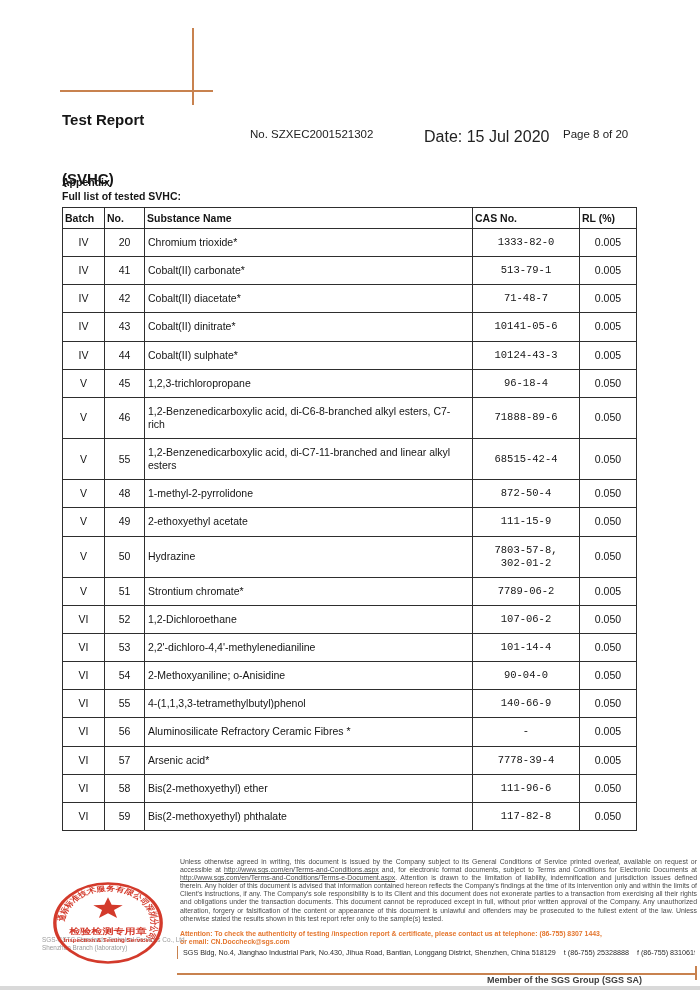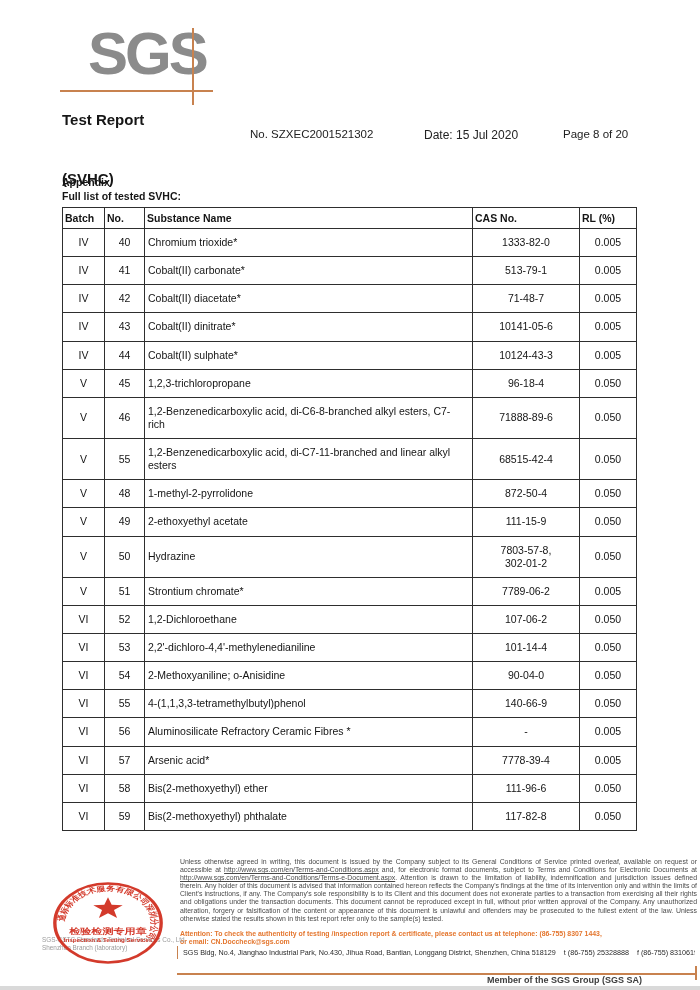--- a/index.html
+++ b/index.html
@@ -9,33 +9,33 @@
   
   .logo-text { position:absolute; left:88px; top:24px; font-size:60px; font-weight:bold;
                color:#8b8b8b; letter-spacing:-3px; line-height:1; }
   .logo-hline { position:absolute; left:60px; top:90px; width:153px; height:2px; background:#c8824f; }
   .logo-vline { position:absolute; left:192px; top:28px; width:2px; height:77px; background:#c8824f; }
 
   
   .title      { position:absolute; left:62px;  top:111px; font-size:15px; font-weight:bold; color:#161616; }
   .subtitle   { position:absolute; left:62px;  top:150px; font-size:15px; font-weight:bold; color:#161616;margin-top:20px; }
   .report-no  { position:absolute; left:250px; top:128px; font-size:11.5px; color:#222; }
-  .date       { position:absolute; left:424px; top:128px; font-size:12px; color:#222; }
+  .date       { position:absolute; left:424px; top:128px; font-size:16px; color:#222; }
   .page-info  { position:absolute; left:563px; top:128px; font-size:11.5px; color:#222;text-align:center; }
   .appendix   { position:absolute; left:62px;  top:176px; font-size:10.5px; font-weight:bold; color:#161616; }
   .list-label { position:absolute; left:62px;  top:190px; font-size:10.5px; font-weight:bold; color:#161616; }
 
   
   .svhc-table { position:absolute; left:62px; top:207px; width:574px;
                 border-collapse:collapse; table-layout:fixed; }
   .svhc-table th, .svhc-table td { border:1.5px solid #2e2e2e; font-size:10.5px; color:#141414; }
   .svhc-table th { font-weight:bold; text-align:left; padding:4px 2px; }
   .svhc-table td { text-align:center; vertical-align:middle; padding:7px 3px; line-height:1.25; }
   .svhc-table td.substance { text-align:left; padding-right:5px; }
-  .svhc-table td.cas { white-space:pre-line; }
+  .svhc-table td.cas { white-space:pre-line;font-family:Liberation Mono, monospace; }
 
   
   .disclaimer { position:absolute; left:180px; top:858px; width:517px; font-size:6.9px;
                 line-height:8.1px; text-align:justify; color:#4a4a4a; }
   .disclaimer .url { text-decoration:underline; }
   .attention  { position:absolute; left:180px; top:930px; width:517px; font-size:6.9px;
                 line-height:8px; color:#e4762e; font-weight:bold; }
   .addr-box   { position:absolute; left:177px; top:946px; width:518px; padding-left:5px;
                 border-left:1.5px solid #c8824f; font-size:7.2px; color:#2a2a2a; }
   .addr-box .addr-line { white-space:pre; line-height:13px; overflow:hidden; }
@@ -46,21 +46,20 @@
 
   
   .company { position:absolute; left:42px; top:936px; font-size:6.4px; color:#9b9b9b; line-height:8px; }
   .stamp { position:absolute; left:50px; top:880px; opacity:0.92; }
 </style>
 </head>
 <body>
 
 <div id="page">
 
-  <div class="logo-text">SGS</div>
   <div class="logo-hline"></div>
   <div class="logo-vline"></div>
 
   <div class="title">Test Report</div>
   <div class="subtitle">(SVHC)</div>
   <div class="report-no">No. SZXEC2001521302</div>
   <div class="date">Date: 15 Jul 2020</div>
   <div class="page-info">Page 8 of 20</div>
   <div class="appendix">Appendix</div>
   <div class="list-label">Full list of tested SVHC:</div>
@@ -78,21 +77,21 @@
         <th>Batch</th>
         <th>No.</th>
         <th>Substance Name</th>
         <th>CAS No.</th>
         <th>RL (%)</th>
       </tr>
     </thead>
     <tbody>
       <tr>
           <td>IV</td>
-          <td>40</td>
+          <td>20</td>
           <td class="substance">Chromium trioxide*</td>
           <td class="cas">1333-82-0</td>
           <td>0.005</td>
         </tr>
       <tr>
           <td>IV</td>
           <td>41</td>
           <td class="substance">Cobalt(II) carbonate*</td>
           <td class="cas">513-79-1</td>
           <td>0.005</td>

